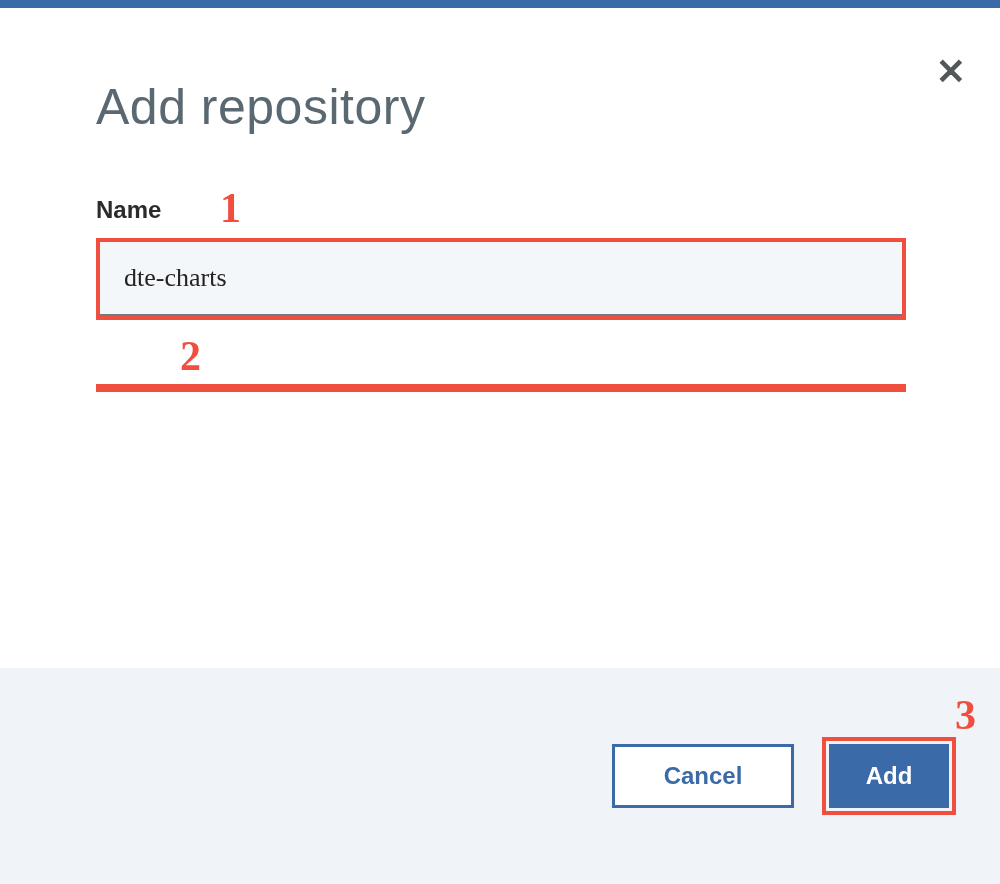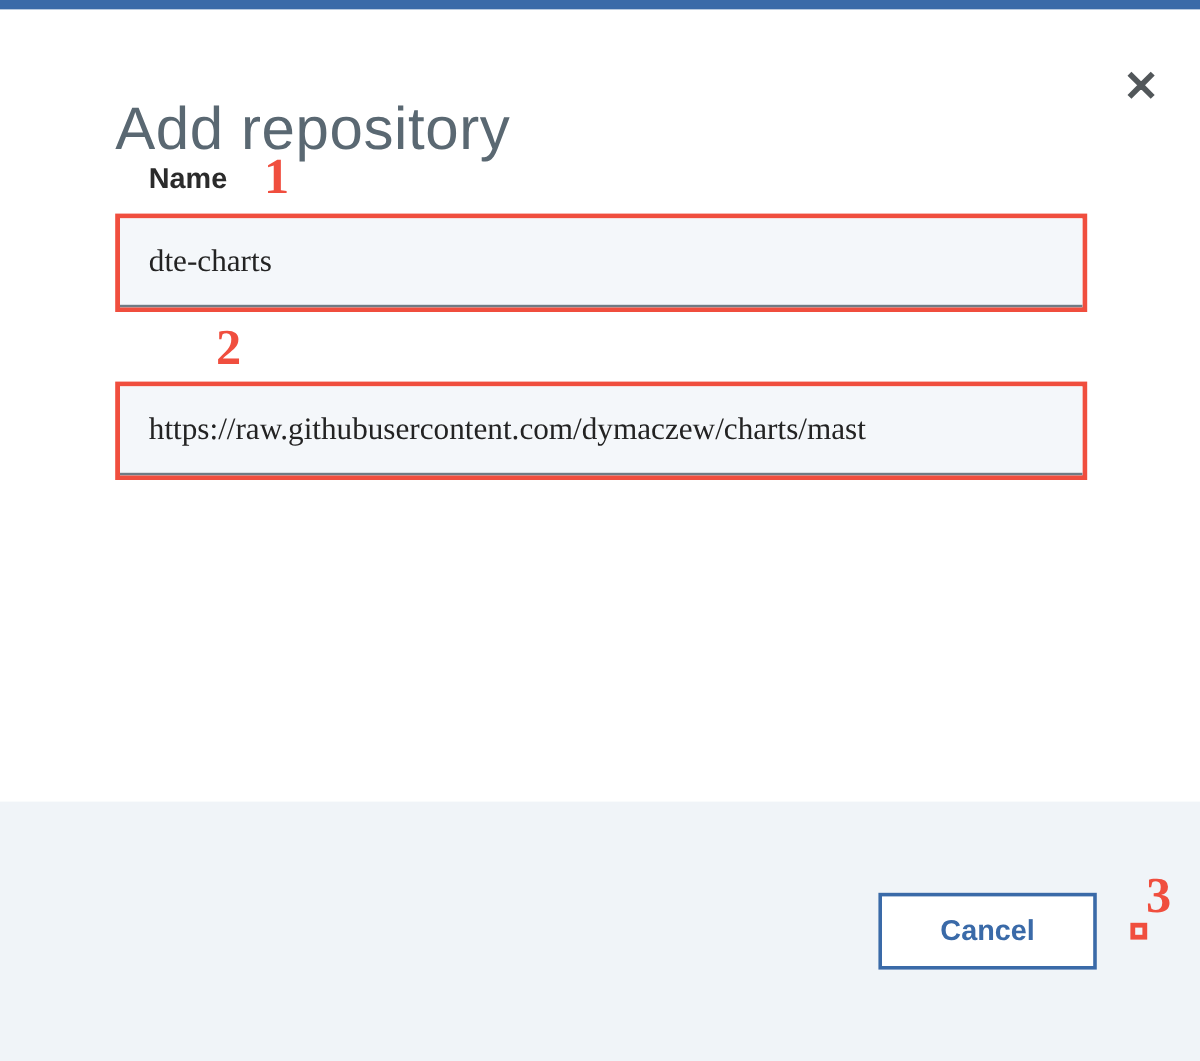--- a/index.html
+++ b/index.html
@@ -33,32 +33,32 @@
       line-height: 1;
       background: none;
       border: none;
       font-family: Arial, sans-serif;
     }
     .modal-title {
       font-size: 50px;
       font-weight: 300;
       color: #5a6872;
       letter-spacing: 0.5px;
+      margin-bottom: 60px;
     }
     .form-group {
       position: relative;
       margin-bottom: 58px;
     }
     .field-label {
       font-size: 24px;
       font-weight: 700;
       color: #2b2b2b;
       margin-bottom: 14px;
       display: block;
-      margin-left: 28px;
     }
     .input-wrap {
       position: relative;
       border: 4px solid #f04e3e;
       display: inline-block;
       width: 810px;
     }
     .text-input {
       width: 100%;
       height: 74px;
@@ -141,24 +141,24 @@
     <label class="field-label">Name</label>
     <div class="input-wrap">
       <span class="annot annot-1">1</span>
       <input type="text" class="text-input" value="dte-charts" style="">
     </div>
   </div>
 
   <div class="form-group">
     <div class="input-wrap">
       <span class="annot annot-2">2</span>
-      <input type="text" class="text-input" value="https://raw.githubusercontent.com/dymaczew/charts/mast" style="">
     </div>
   </div>
 
 </div>
 
 <div class="modal-footer">
   <button class="btn btn-cancel">Cancel</button>
   <div class="btn-add-wrap">
     <span class="annot-3">3</span>
+    <button class="btn btn-add">Add</button>
   </div>
 </div>
 
 </body></html>

